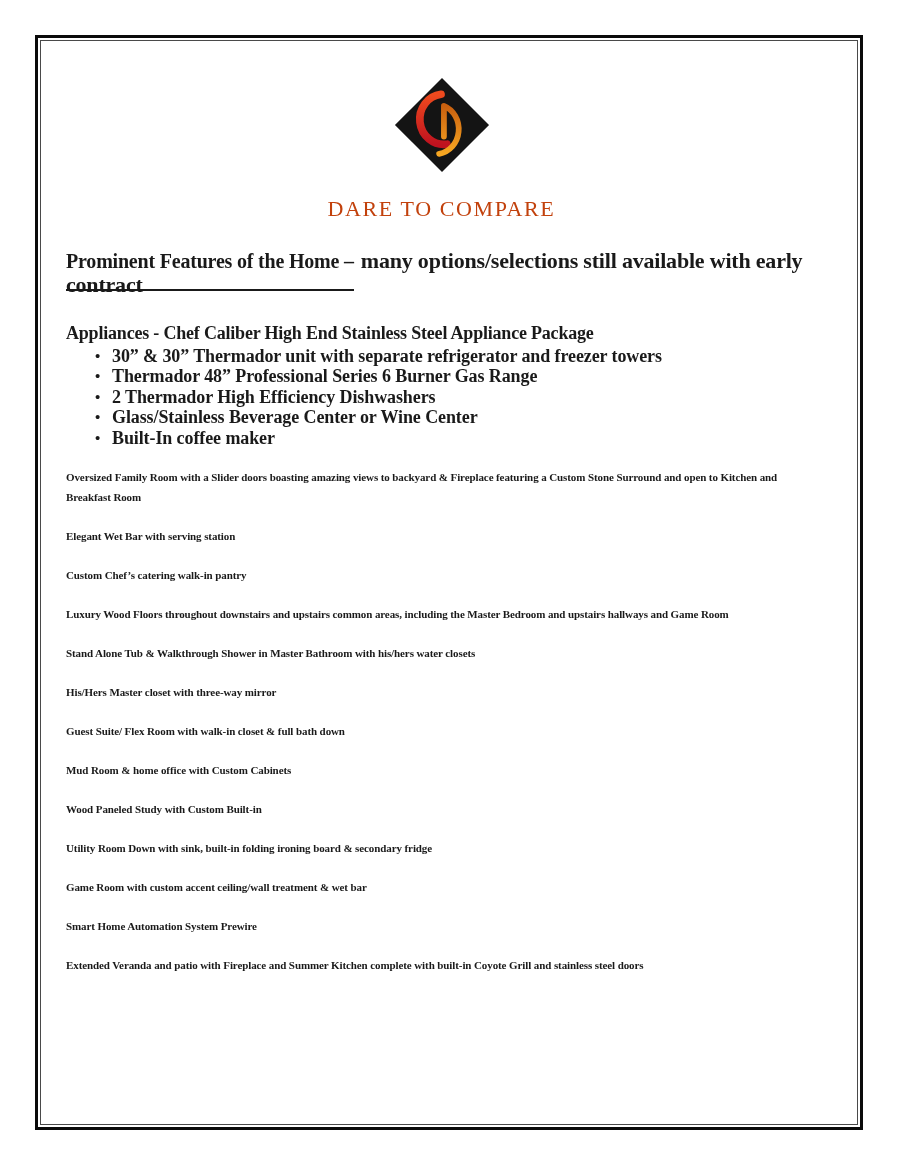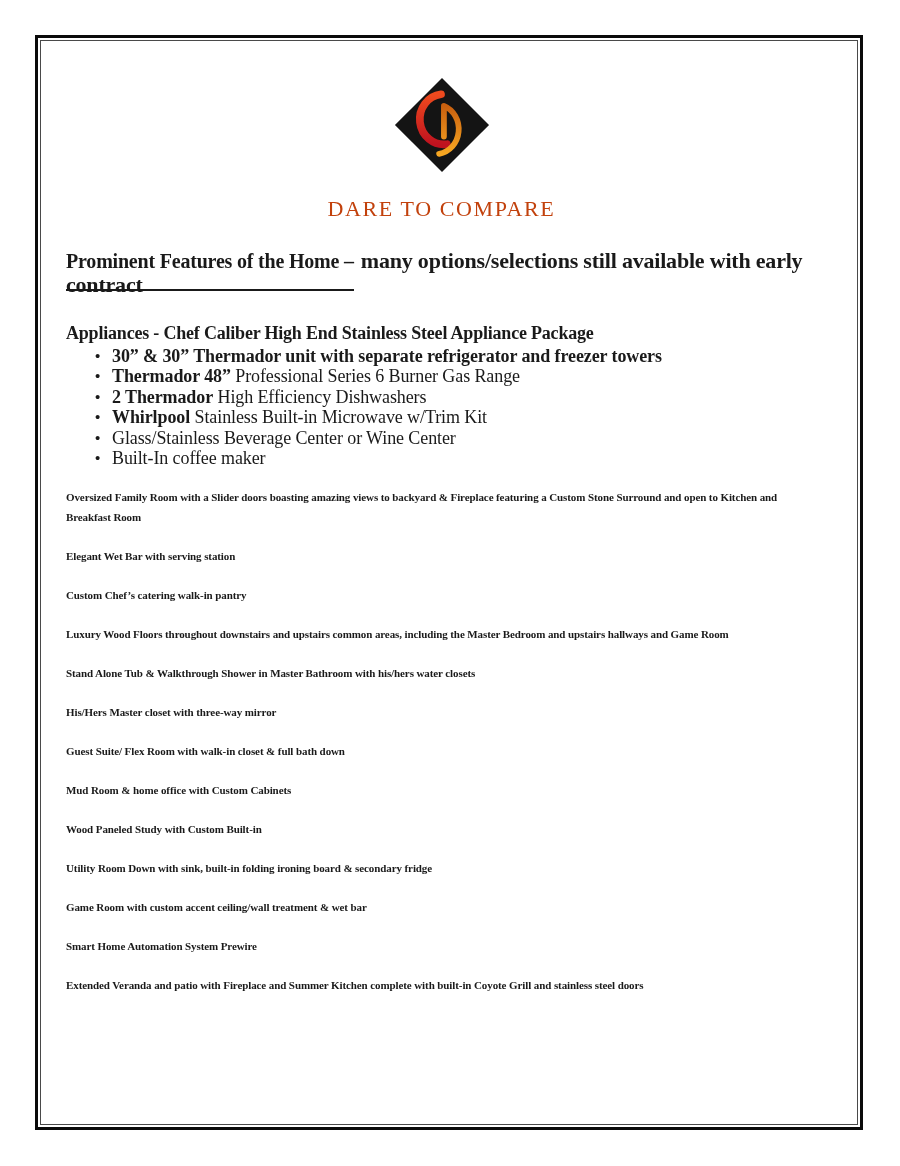--- a/index.html
+++ b/index.html
@@ -73,21 +73,21 @@
     letter-spacing:-0.1px;
   }
   ul.bullets li::before{
     content:"\2022";
     position:absolute;
     left:0;top:0;
     font-size:15px;
     font-weight:bold;
   }
   ul.bullets .b{font-weight:bold;}
-  ul.bullets .r{font-weight:normal;}
+  ul.bullets .r{font-weight:bold;}
   p.feature{
     margin:0 0 19px 0;
     font-size:11px;
     font-weight:bold;
     line-height:20px;
     letter-spacing:-0.1px;
   }
 </style>
 </head>
 <body>
@@ -118,21 +118,20 @@
         <div class="doc-title">DARE TO COMPARE</div>
 
         <h1 class="heading"><span class="underlined">Prominent Features of the Home –</span><span class="rest">many options/selections still available with early contract</span></h1>
 
         <p class="appliance-header">Appliances - Chef Caliber High End Stainless Steel Appliance Package</p>
 
         <ul class="bullets">
           <li><span class="b">30” &amp; 30” Thermador unit with separate refrigerator and freezer towers</span><span class="r"></span></li>
           <li><span class="b">Thermador 48”</span><span class="r"> Professional Series 6 Burner Gas Range</span></li>
           <li><span class="b">2 Thermador</span><span class="r"> High Efficiency Dishwashers</span></li>
-          <li><span class="b">Whirlpool</span><span class="r"> Stainless Built-in Microwave w/Trim Kit</span></li>
           <li><span class="b"></span><span class="r">Glass/Stainless Beverage Center or Wine Center</span></li>
           <li><span class="b"></span><span class="r">Built-In coffee maker</span></li>
         </ul>
 
         <p class="feature">Oversized Family Room with a Slider doors boasting amazing views to backyard &amp; Fireplace featuring a Custom Stone Surround and open to Kitchen and Breakfast Room</p>
         <p class="feature">Elegant Wet Bar with serving station</p>
         <p class="feature">Custom Chef’s catering walk-in pantry</p>
         <p class="feature">Luxury Wood Floors throughout downstairs and upstairs common areas, including the Master Bedroom and upstairs hallways and Game Room</p>
         <p class="feature">Stand Alone Tub &amp; Walkthrough Shower in Master Bathroom with his/hers water closets</p>
         <p class="feature">His/Hers Master closet with three-way mirror</p>

